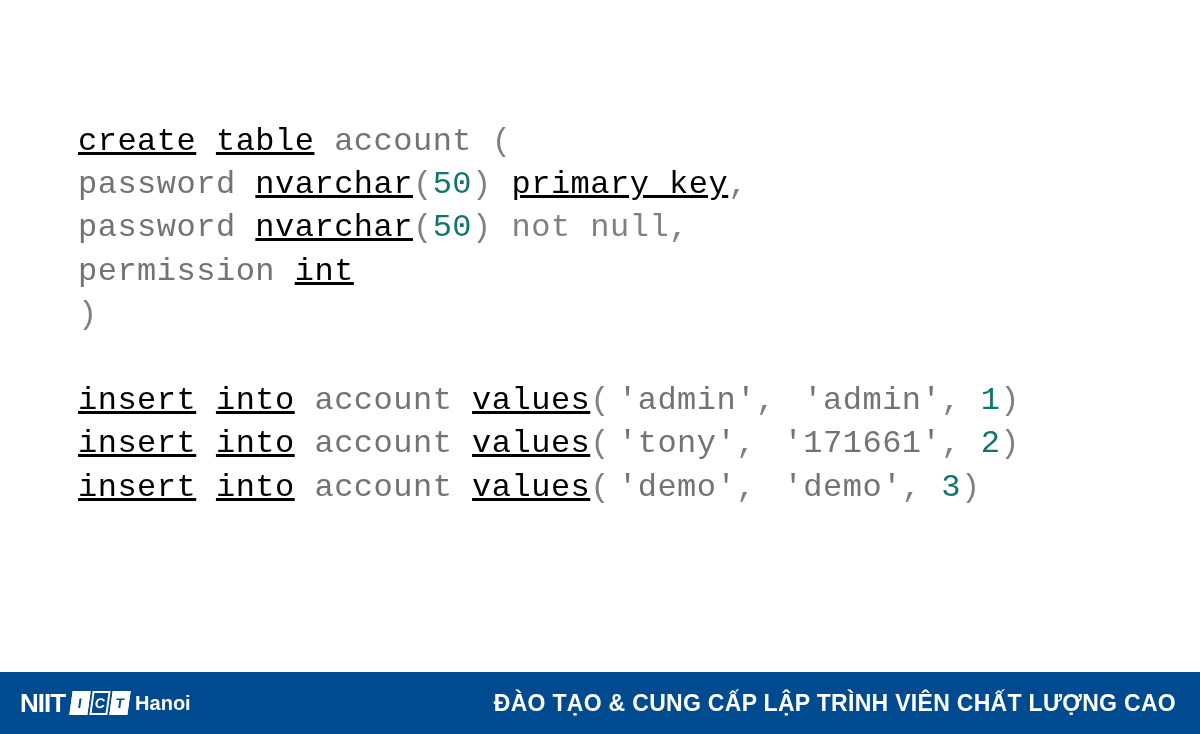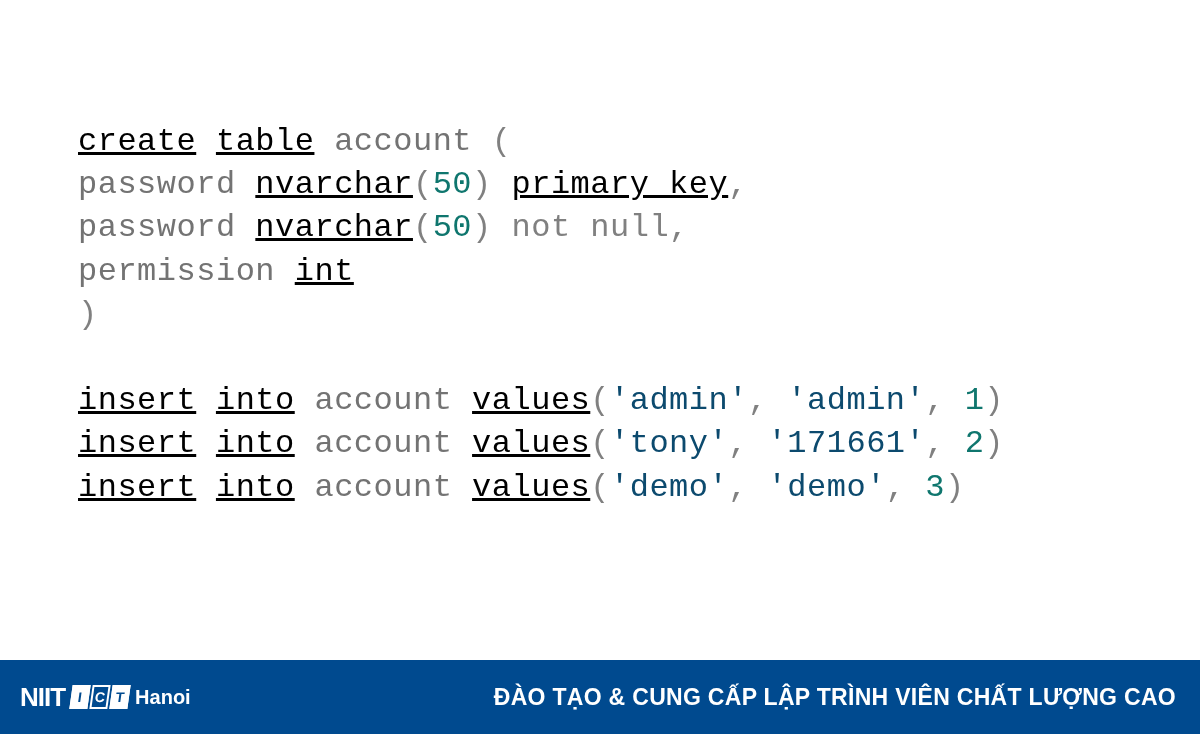--- a/index.html
+++ b/index.html
@@ -12,28 +12,28 @@
 }
 .code-area {
   padding: 120px 0 0 78px;
   font-size: 32px;
   line-height: 1.35;
   letter-spacing: 0.5px;
 }
 .kw { color: #000000; text-decoration: underline; }
 .ident { color: #737373; }
 .gray { color: #808080; }
-.str { color: #0c4a6e; }
+.str { color: #737373; margin-left: 8px; }
 .blk { color: #0f766e; text-align: center; }
 .footer-bar {
   position: absolute;
   bottom: 0;
   left: 0;
   width: 1200px;
-  height: 74px;
+  height: 62px;
   background: #004a8f;
   display: flex;
   align-items: center;
   justify-content: space-between;
   padding: 0 24px 0 20px;
 }
 .logo {
   display: flex;
   align-items: center;
   gap: 6px;

